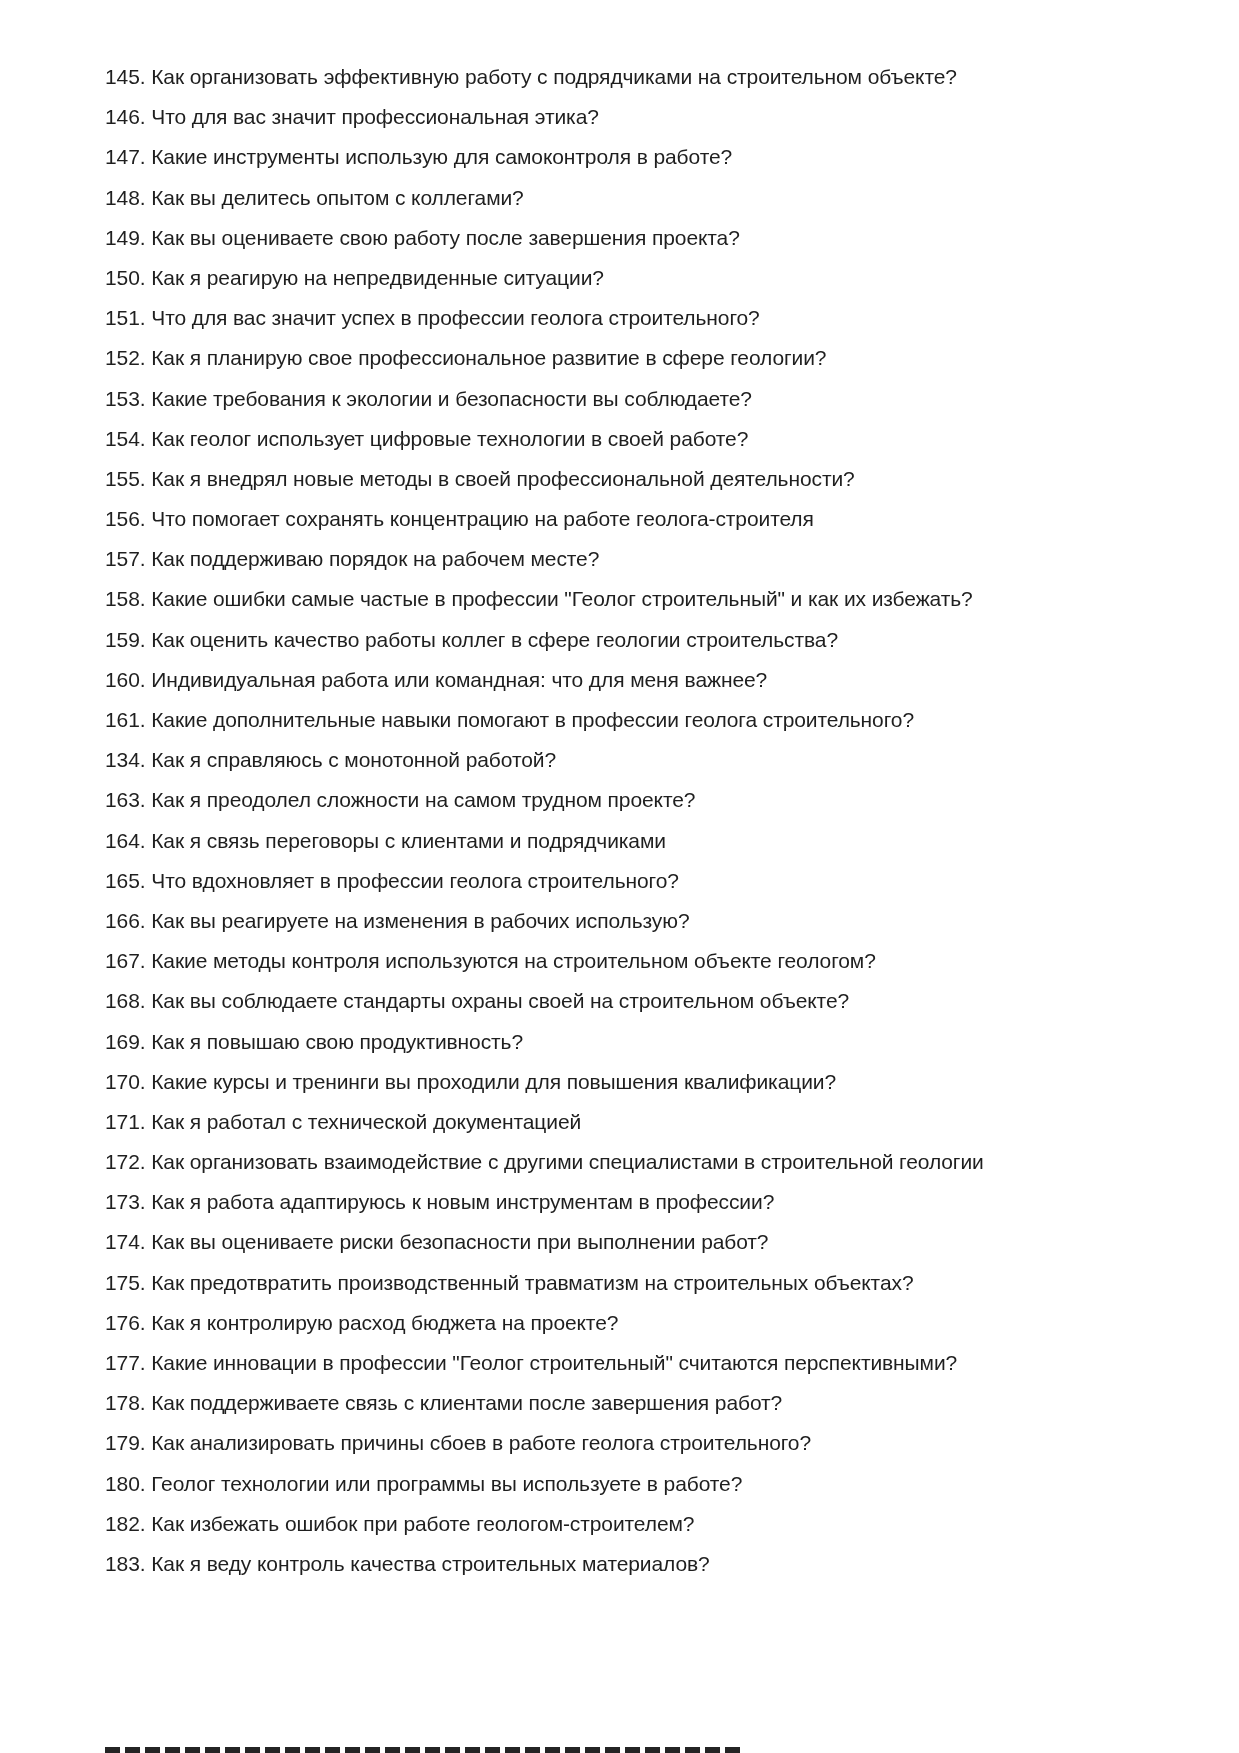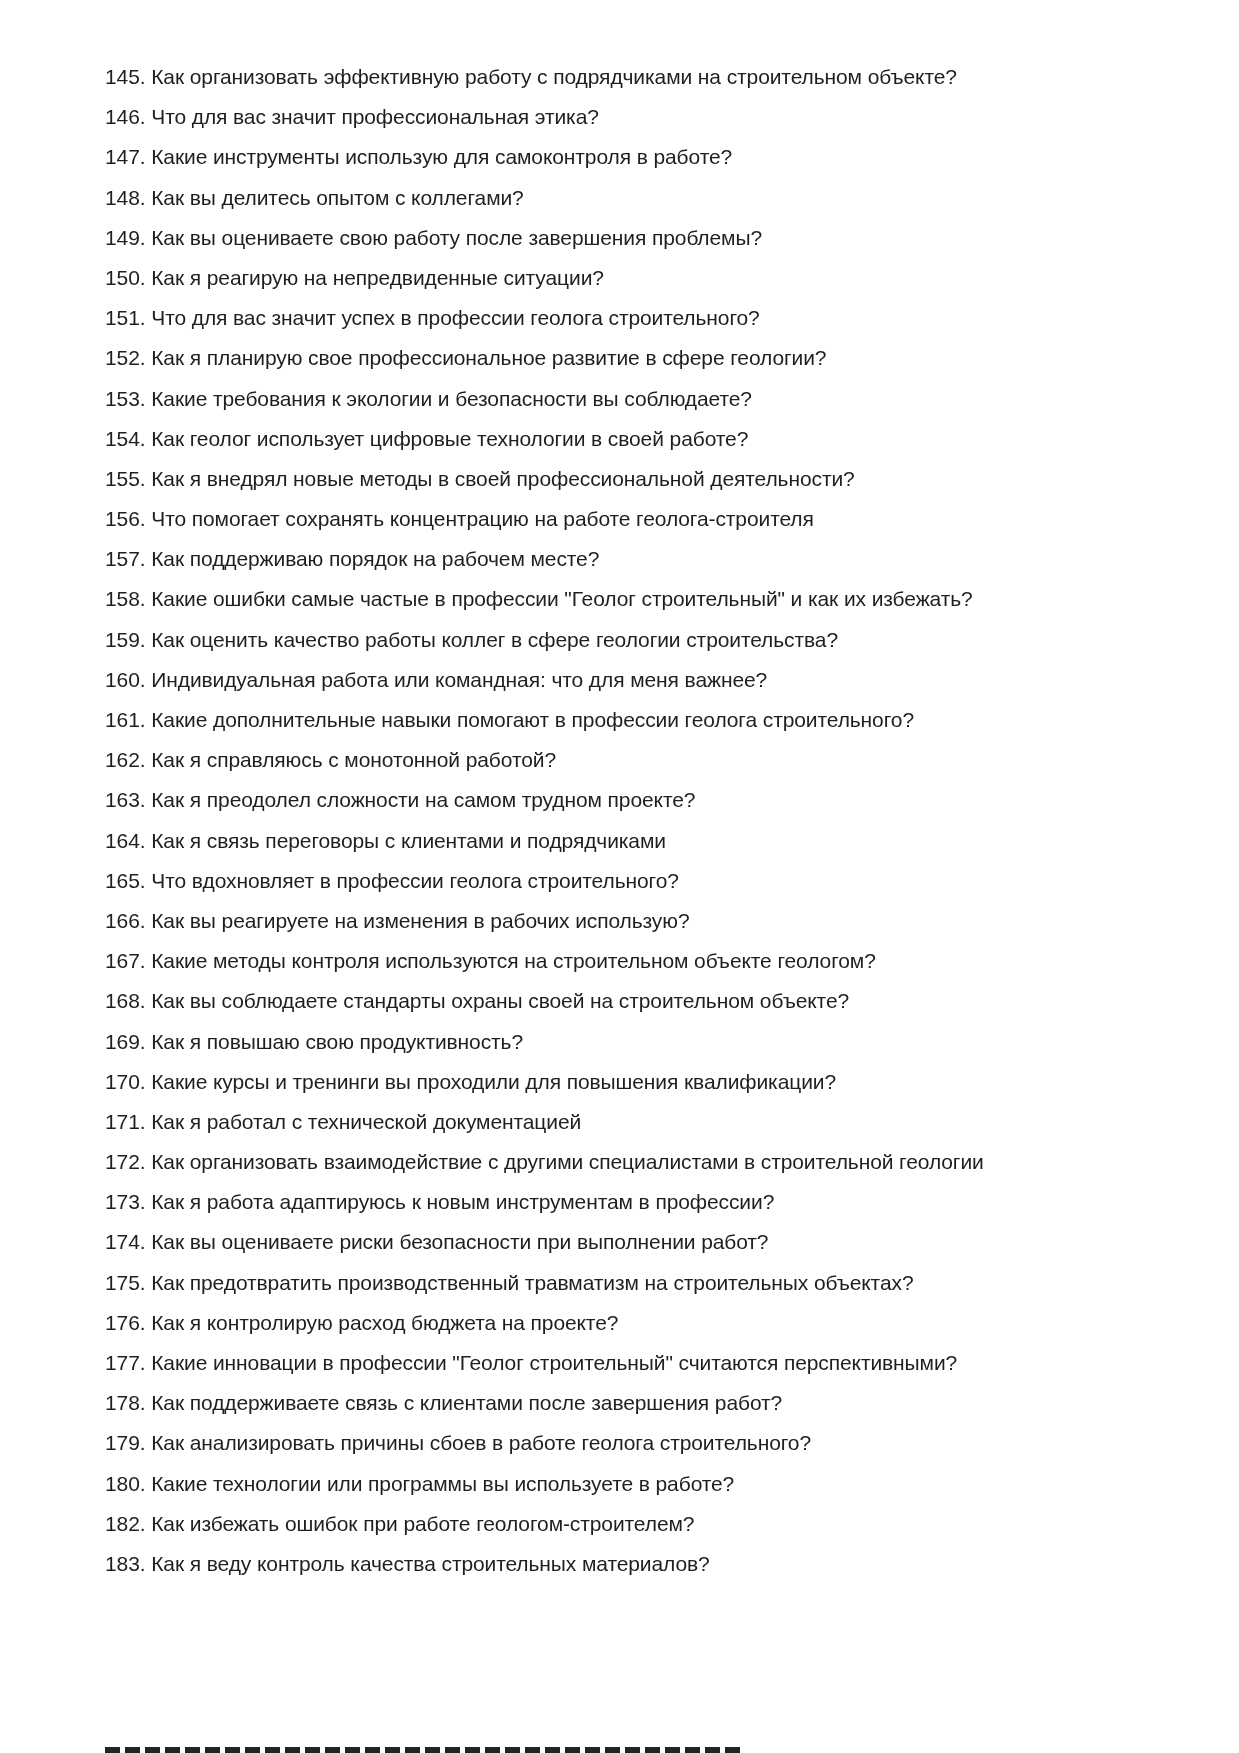--- a/index.html
+++ b/index.html
@@ -53,49 +53,49 @@
 </style>
 </head>
 <body>
 
 <div class="page">
   <div class="question-list" id="question-list">
       <div class="question-item"><span class="item-number">145.</span> <span class="item-text">Как организовать эффективную работу с подрядчиками на строительном объекте?</span></div>
       <div class="question-item"><span class="item-number">146.</span> <span class="item-text">Что для вас значит профессиональная этика?</span></div>
       <div class="question-item"><span class="item-number">147.</span> <span class="item-text">Какие инструменты использую для самоконтроля в работе?</span></div>
       <div class="question-item"><span class="item-number">148.</span> <span class="item-text">Как вы делитесь опытом с коллегами?</span></div>
-      <div class="question-item"><span class="item-number">149.</span> <span class="item-text">Как вы оцениваете свою работу после завершения проблемы?</span></div>
+      <div class="question-item"><span class="item-number">149.</span> <span class="item-text">Как вы оцениваете свою работу после завершения проекта?</span></div>
       <div class="question-item"><span class="item-number">150.</span> <span class="item-text">Как я реагирую на непредвиденные ситуации?</span></div>
       <div class="question-item"><span class="item-number">151.</span> <span class="item-text">Что для вас значит успех в профессии геолога строительного?</span></div>
       <div class="question-item"><span class="item-number">152.</span> <span class="item-text">Как я планирую свое профессиональное развитие в сфере геологии?</span></div>
       <div class="question-item"><span class="item-number">153.</span> <span class="item-text">Какие требования к экологии и безопасности вы соблюдаете?</span></div>
       <div class="question-item"><span class="item-number">154.</span> <span class="item-text">Как геолог использует цифровые технологии в своей работе?</span></div>
       <div class="question-item"><span class="item-number">155.</span> <span class="item-text">Как я внедрял новые методы в своей профессиональной деятельности?</span></div>
       <div class="question-item"><span class="item-number">156.</span> <span class="item-text">Что помогает сохранять концентрацию на работе геолога-строителя</span></div>
       <div class="question-item"><span class="item-number">157.</span> <span class="item-text">Как поддерживаю порядок на рабочем месте?</span></div>
       <div class="question-item"><span class="item-number">158.</span> <span class="item-text">Какие ошибки самые частые в профессии "Геолог строительный" и как их избежать?</span></div>
       <div class="question-item"><span class="item-number">159.</span> <span class="item-text">Как оценить качество работы коллег в сфере геологии строительства?</span></div>
       <div class="question-item"><span class="item-number">160.</span> <span class="item-text">Индивидуальная работа или командная: что для меня важнее?</span></div>
       <div class="question-item"><span class="item-number">161.</span> <span class="item-text">Какие дополнительные навыки помогают в профессии геолога строительного?</span></div>
-      <div class="question-item"><span class="item-number">162.</span> <span class="item-text">Как я справляюсь с монотонной работой?</span></div>
+      <div class="question-item"><span class="item-number">134.</span> <span class="item-text">Как я справляюсь с монотонной работой?</span></div>
       <div class="question-item"><span class="item-number">163.</span> <span class="item-text">Как я преодолел сложности на самом трудном проекте?</span></div>
       <div class="question-item"><span class="item-number">164.</span> <span class="item-text">Как я связь переговоры с клиентами и подрядчиками</span></div>
       <div class="question-item"><span class="item-number">165.</span> <span class="item-text">Что вдохновляет в профессии геолога строительного?</span></div>
       <div class="question-item"><span class="item-number">166.</span> <span class="item-text">Как вы реагируете на изменения в рабочих использую?</span></div>
       <div class="question-item"><span class="item-number">167.</span> <span class="item-text">Какие методы контроля используются на строительном объекте геологом?</span></div>
       <div class="question-item"><span class="item-number">168.</span> <span class="item-text">Как вы соблюдаете стандарты охраны своей на строительном объекте?</span></div>
       <div class="question-item"><span class="item-number">169.</span> <span class="item-text">Как я повышаю свою продуктивность?</span></div>
       <div class="question-item"><span class="item-number">170.</span> <span class="item-text">Какие курсы и тренинги вы проходили для повышения квалификации?</span></div>
       <div class="question-item"><span class="item-number">171.</span> <span class="item-text">Как я работал с технической документацией</span></div>
       <div class="question-item"><span class="item-number">172.</span> <span class="item-text">Как организовать взаимодействие с другими специалистами в строительной геологии</span></div>
       <div class="question-item"><span class="item-number">173.</span> <span class="item-text">Как я работа адаптируюсь к новым инструментам в профессии?</span></div>
       <div class="question-item"><span class="item-number">174.</span> <span class="item-text">Как вы оцениваете риски безопасности при выполнении работ?</span></div>
       <div class="question-item"><span class="item-number">175.</span> <span class="item-text">Как предотвратить производственный травматизм на строительных объектах?</span></div>
       <div class="question-item"><span class="item-number">176.</span> <span class="item-text">Как я контролирую расход бюджета на проекте?</span></div>
       <div class="question-item"><span class="item-number">177.</span> <span class="item-text">Какие инновации в профессии "Геолог строительный" считаются перспективными?</span></div>
       <div class="question-item"><span class="item-number">178.</span> <span class="item-text">Как поддерживаете связь с клиентами после завершения работ?</span></div>
       <div class="question-item"><span class="item-number">179.</span> <span class="item-text">Как анализировать причины сбоев в работе геолога строительного?</span></div>
-      <div class="question-item"><span class="item-number">180.</span> <span class="item-text">Какие технологии или программы вы используете в работе?</span></div>
+      <div class="question-item"><span class="item-number">180.</span> <span class="item-text">Геолог технологии или программы вы используете в работе?</span></div>
       <div class="question-item"><span class="item-number">182.</span> <span class="item-text">Как избежать ошибок при работе геологом-строителем?</span></div>
       <div class="question-item"><span class="item-number">183.</span> <span class="item-text">Как я веду контроль качества строительных материалов?</span></div>
     </div>
   <div class="clipped-next-line"></div>
 </div>
 
 </body></html>

